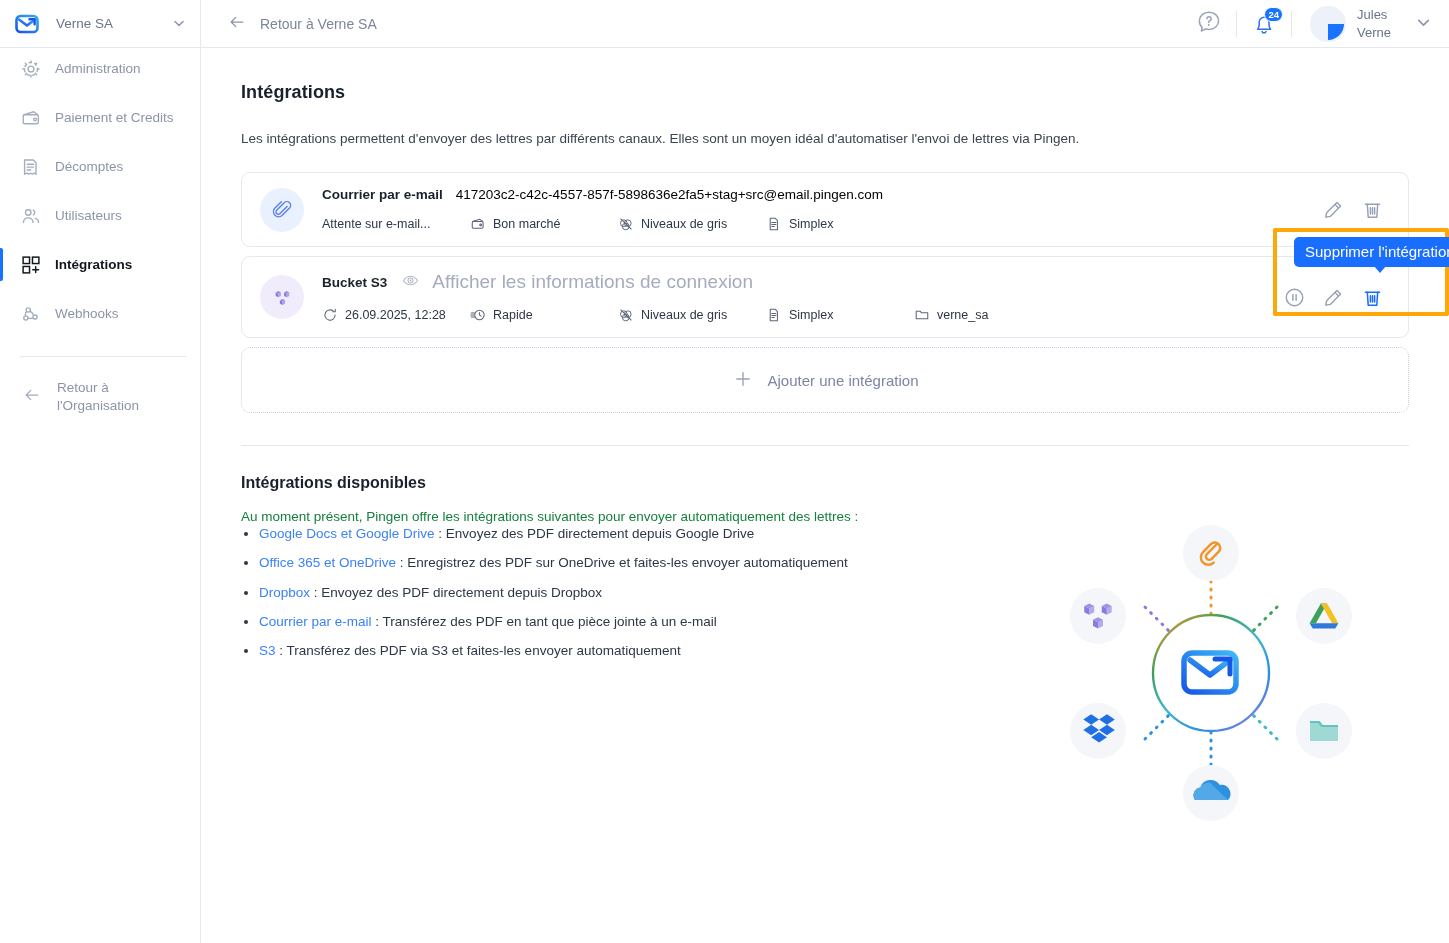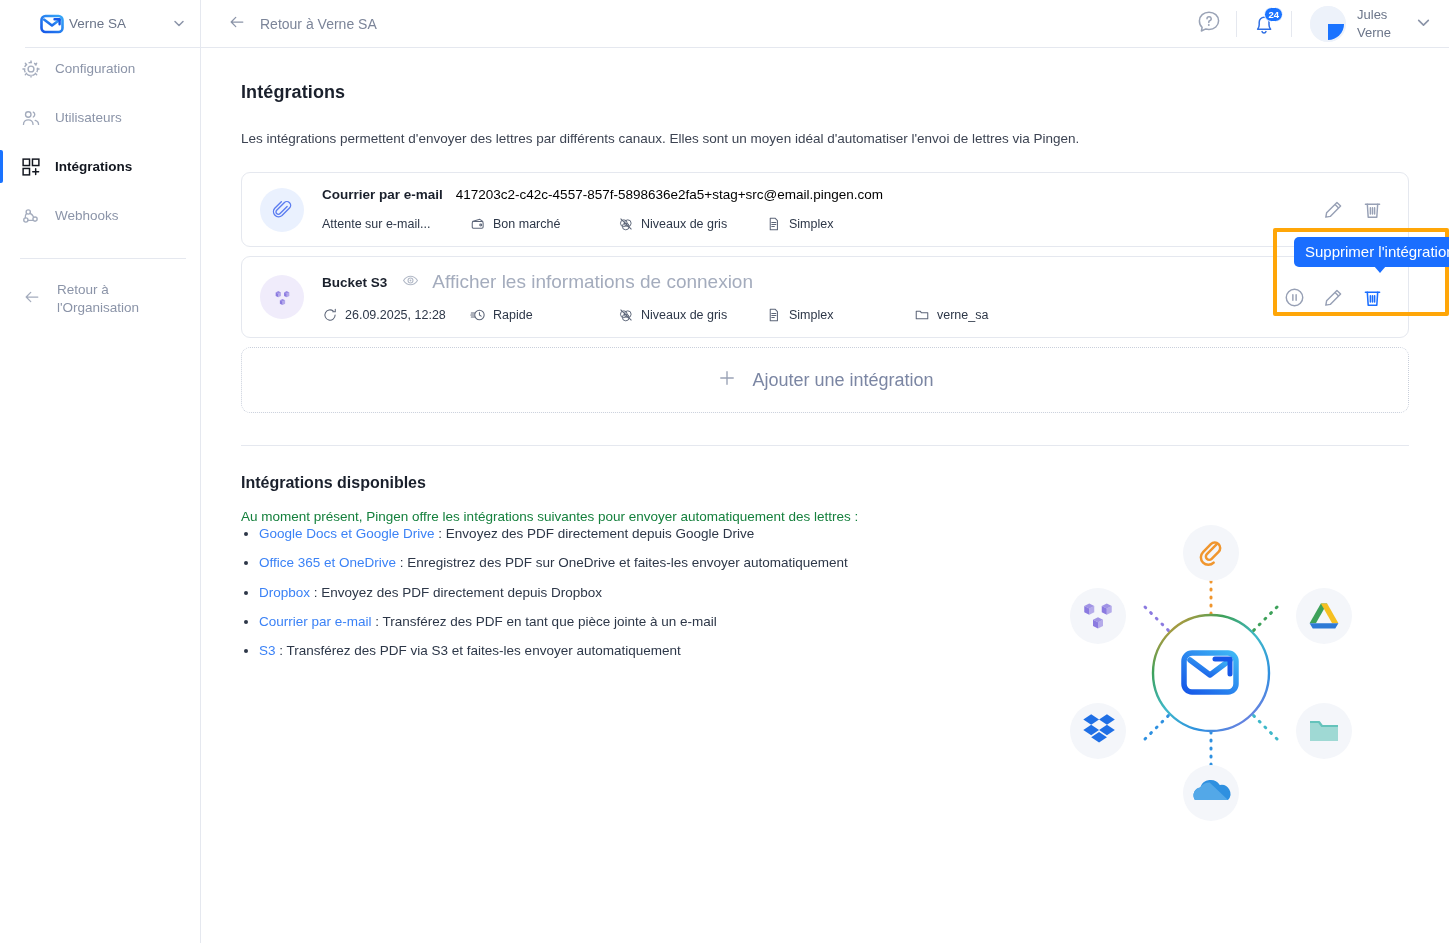--- a/index.html
+++ b/index.html
@@ -15,24 +15,23 @@
   
   .sidebar {
     width: 201px; height: 943px;
     border-right: 1px solid #e5e8ef;
     display: flex; flex-direction: column;
     background: #fff;
     flex: 0 0 201px;
   }
   .org-switch {
     height: 48px; display: flex; align-items: center;
-    padding: 0 14px; gap: 4px;
+    padding: 0 14px; gap: 16px;
     border-bottom: 1px solid #e5e8ef;
     cursor: pointer;
-    margin-left: 25px;
   }
   .org-logo { width: 26px; height: 26px; flex: 0 0 26px; }
   .org-name {
     font-size: 13.5px; color: #6b7589; font-weight: 400;
     flex: 1; white-space: nowrap; overflow: hidden;
   }
   .chev { color: #8b94a8; font-size: 11px; line-height: 1; }
 
   .side-title {
     font-size: 15px; font-weight: bold; color: #1a202c;
@@ -119,21 +118,21 @@
   .card-row2 { display: flex; align-items: center; margin-top: 14px; font-size: 12.5px; color: #2d3748; }
   .meta { display: flex; align-items: center; gap: 7px; }
   .meta .mi { width: 16px; height: 16px; flex: 0 0 16px; display:block; }
   .card-actions { display: flex; align-items: center; gap: 16px; flex: 0 0 auto; padding-right: 6px;}
   .act { cursor: pointer; display: flex; align-items: center; }
 
   .add-box {
     margin-top: 9px; height: 66px;
     border: 1.6px dotted #c9cfdb; border-radius: 9px;
     display: flex; align-items: center; justify-content: center; gap: 14px;
-    cursor: pointer; color: #7b86a3; font-size: 18px;
+    cursor: pointer; color: #7b86a3; font-size: 15px;
   }
   .hr { height: 1px; background: #e5e8ef; margin: 32px 0 0 0; }
 
   .h2 { font-size: 16px; font-weight: bold; color: #1a202c; margin-top: 28px; }
   .p2 { font-size: 13.5px; color: #15803d; margin-top: 17px; }
   ul.avail { padding-left: 18px; }
   ul.avail li { font-size: 13.5px; color: #2d3748; margin-bottom: 9px; line-height: 1.5; }
   ul.avail li::marker { color: #4f5costume; }
   ul.avail a { color: #3b82f6; text-decoration: none; cursor: pointer; }
 
@@ -188,24 +187,43 @@
 
 
     <div class="nav-item">
       <span class="ico">
         <svg viewBox="0 0 24 24" width="22" height="22" fill="none" stroke="#a4acbd" stroke-width="1.5">
           <circle cx="12" cy="12" r="3.2"></circle>
           <path d="M12 3.2v2.1M12 18.7v2.1M3.2 12h2.1M18.7 12h2.1M5.8 5.8l1.5 1.5M16.7 16.7l1.5 1.5M18.2 5.8l-1.5 1.5M7.3 16.7l-1.5 1.5" stroke-linecap="round"></path>
           <circle cx="12" cy="12" r="7.2" stroke-dasharray="3.6 2.6"></circle>
         </svg>
       </span>
-      <span>Configuration</span>
-    </div>
-
-
+      <span>Administration</span>
+    </div>
+
+    <div class="nav-item">
+      <span class="ico">
+        <svg viewBox="0 0 24 24" width="22" height="22" fill="none" stroke="#a4acbd" stroke-width="1.5" stroke-linejoin="round">
+          <path d="M3.5 8.5 L15 5.2 L19.6 8.5"></path>
+          <rect x="3.5" y="8.5" width="16.5" height="9.8" rx="2"></rect>
+          <circle cx="16.4" cy="13.6" r="1.5"></circle>
+        </svg>
+      </span>
+      <span>Paiement et Credits</span>
+    </div>
+
+    <div class="nav-item">
+      <span class="ico">
+        <svg viewBox="0 0 24 24" width="22" height="22" fill="none" stroke="#a4acbd" stroke-width="1.5" stroke-linejoin="round">
+          <path d="M5 4.3h9.5l3 3v12.6l-2 -1.2 -2 1.2 -2 -1.2 -2 1.2 -2 -1.2 -2.5 1.2z"></path>
+          <path d="M7.8 9h7M7.8 12.2h7M7.8 15.3h4" stroke-linecap="round"></path>
+        </svg>
+      </span>
+      <span>Décomptes</span>
+    </div>
 
     <div class="nav-item">
       <span class="ico">
         <svg viewBox="0 0 24 24" width="22" height="22" fill="none" stroke="#a4acbd" stroke-width="1.5" stroke-linecap="round">
           <circle cx="9" cy="8.2" r="3"></circle>
           <path d="M3.8 19c0-3.1 2.4-5 5.2-5s5.2 1.9 5.2 5"></path>
           <path d="M14.5 5.6a3 3 0 0 1 0 5.3"></path>
           <path d="M16.6 14.6c2.1.5 3.6 2.2 3.6 4.4"></path>
         </svg>
       </span>

